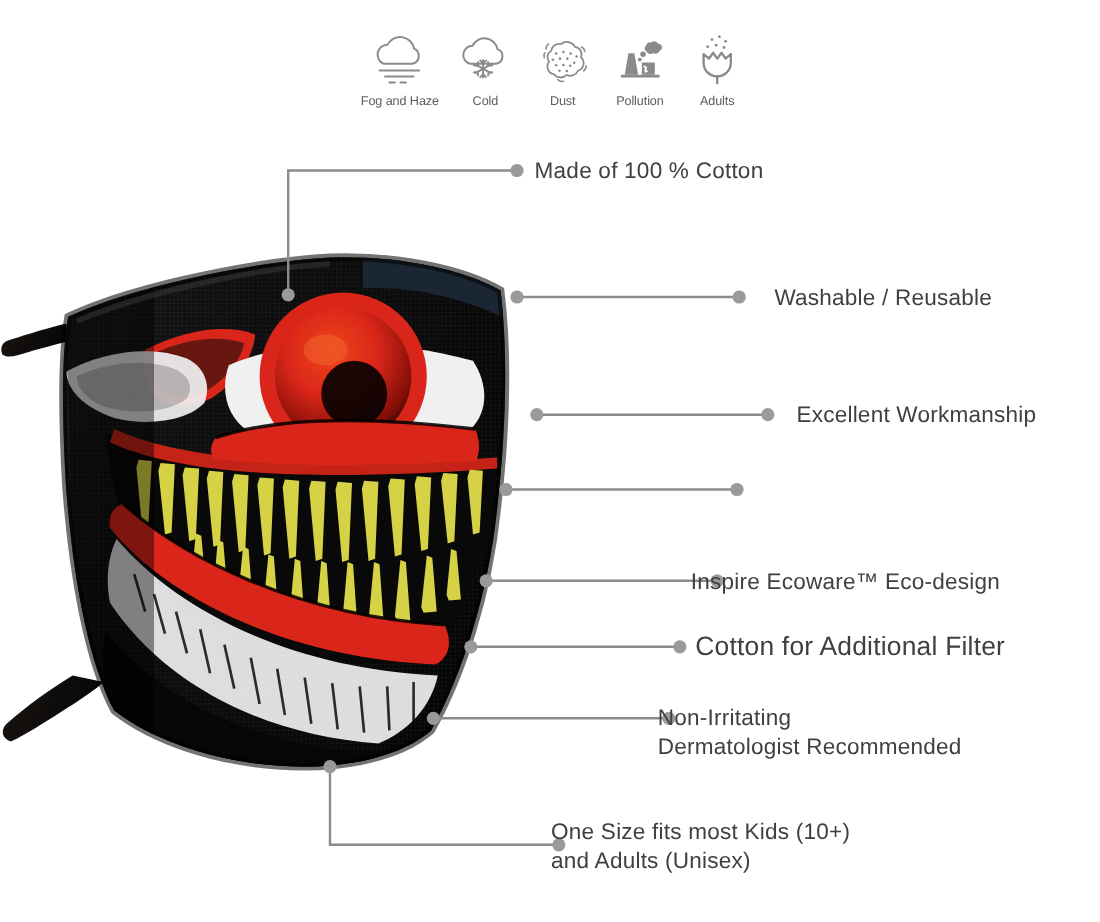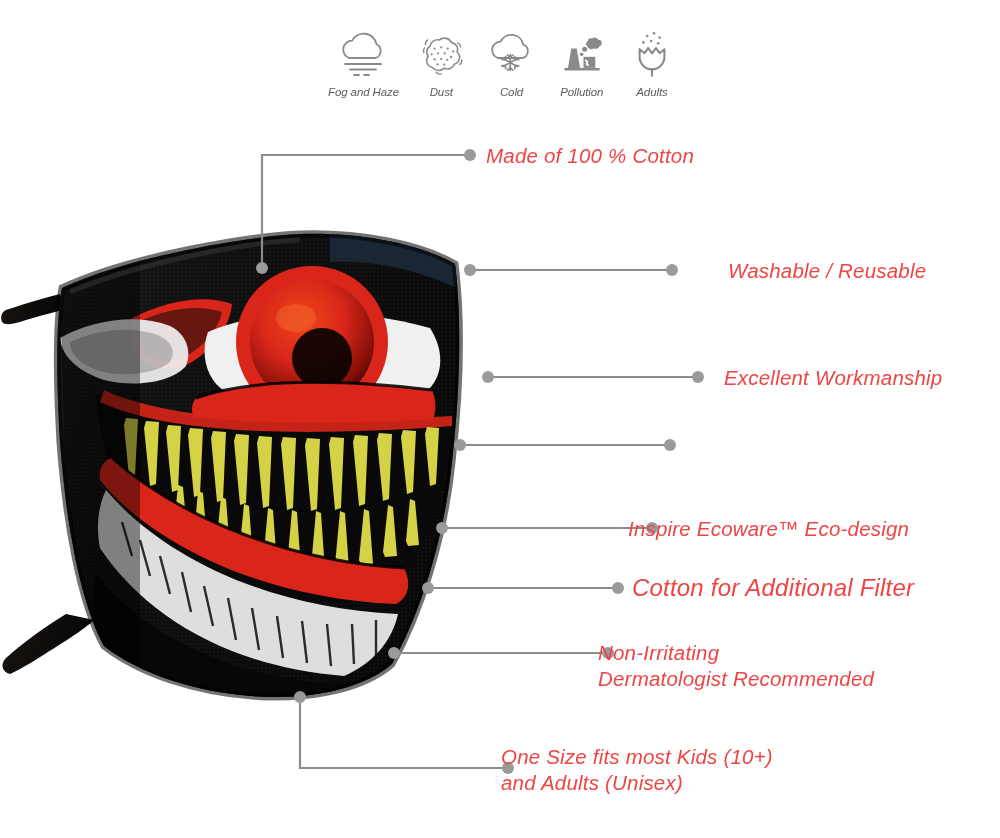--- a/index.html
+++ b/index.html
@@ -11,21 +11,20 @@
   body {
     width: 1000px; height: 838px;
     font-family: "Liberation Sans", sans-serif;
     -webkit-font-smoothing: antialiased;
     overflow: hidden;
   }
   #stage {
     position: relative;
     width: 920px; height: 838px;
     background: #ffffff;
-    font-style: italic;
   }
 
   
   #icon-strip {
     position: absolute;
     left: 328px; top: 14px;
     width: 352px; height: 84px;
     display: flex;
     align-items: flex-end;
     justify-content: space-between;
@@ -62,21 +61,21 @@
   #callouts {
     position: absolute;
     left: 0; top: 0;
     width: 1000px; height: 838px;
     pointer-events: none;
   }
   #callout-lines { position:absolute; left:0; top:0; }
 
   .callout-label {
     position: absolute;
-    color: #ef4444;
+    color: #404040;
     font-family: "Liberation Sans", sans-serif;
     font-weight: 400;
     letter-spacing: 0.2px;
     line-height: 1.28;
     white-space: pre-line;
     pointer-events: auto;
   }
   .sz-m { font-size: 20.5px; }
   .sz-l { font-size: 24px; }
 </style>
@@ -93,53 +92,20 @@
           <g fill="none" stroke="#8a8a8a" stroke-width="1.8" stroke-linecap="round">
             <path d="M13 30 a9 9 0 0 1 3.2 -17.4 a13 13 0 0 1 24.3 3.6 a7.4 7.4 0 0 1 -1.2 13.8 z" stroke-linejoin="round"></path>
             <path d="M9 36 H45"></path>
             <path d="M14 41.5 H40"></path>
             <path d="M18 47 H23"></path>
             <path d="M28 47 H33"></path>
           </g>
         </svg>
       </span>
       <span class="icon-label">Fog and Haze</span>
-    </div>
-
-    <div class="icon-cell">
-      <span class="icon-art">
-        <svg width="52" height="52" viewBox="0 0 52 52">
-          <g fill="none" stroke="#8a8a8a" stroke-width="1.6" stroke-linecap="round" stroke-linejoin="round">
-            <path d="M17.5 39.5 a7 7 0 0 1 -4.3 -11.3 a6.6 6.6 0 0 1 1.8 -9.9 a7.6 7.6 0 0 1 9.1 -6.3
-                     a8.4 8.4 0 0 1 12.6 2.6 a6.8 6.8 0 0 1 5.4 9.4 a7.2 7.2 0 0 1 -2.7 12.3
-                     a7.4 7.4 0 0 1 -10.2 3.8 a7.8 7.8 0 0 1 -11.7 -0.6 z"></path>
-            <path d="M10.5 16.5 a5 5 0 0 1 2.2 -4.6" stroke-width="1.4"></path>
-            <path d="M8.8 24.5 a4.6 4.6 0 0 1 0.6 -4.6" stroke-width="1.4"></path>
-            <path d="M42.6 14.8 a5 5 0 0 1 3 4" stroke-width="1.4"></path>
-            <path d="M44.6 36.5 a5 5 0 0 0 2.2 -4.6" stroke-width="1.4"></path>
-            <path d="M21 44.3 a5.4 5.4 0 0 0 5.4 1.6" stroke-width="1.4"></path>
-          </g>
-          <g fill="#8a8a8a">
-            <circle cx="19.6" cy="20.6" r="1.15"></circle>
-              <circle cx="26.2" cy="19.3" r="1.15"></circle>
-            <circle cx="32.7" cy="20.6" r="1.15"></circle>
-              <circle cx="38.2" cy="23.4" r="1.15"></circle>
-            <circle cx="16.6" cy="26.3" r="1.15"></circle>
-              <circle cx="23.1" cy="25.3" r="1.15"></circle>
-            <circle cx="29.7" cy="25.3" r="1.15"></circle>
-              <circle cx="36.0" cy="29.0" r="1.15"></circle>
-            <circle cx="19.6" cy="31.4" r="1.15"></circle>
-              <circle cx="26.2" cy="31.1" r="1.15"></circle>
-            <circle cx="32.3" cy="31.8" r="1.15"></circle>
-              <circle cx="22.6" cy="36.4" r="1.15"></circle>
-            <circle cx="29.3" cy="36.6" r="1.15"></circle>
-          </g>
-        </svg>
-      </span>
-      <span class="icon-label">Dust</span>
     </div>
 
     <div class="icon-cell">
       <span class="icon-art">
         <svg width="52" height="52" viewBox="0 0 52 52">
           <g fill="none" stroke="#8a8a8a" stroke-width="1.8" stroke-linecap="round" stroke-linejoin="round">
             <path d="M12 30 a8.4 8.4 0 0 1 2.6 -16.4 a12 12 0 0 1 22.6 3.1 a6.9 6.9 0 0 1 -1.1 13.3 z"></path>
             <g stroke-width="1.7">
               <path d="M24.2 26.5 V42.5"></path>
               <path d="M17.3 30.5 L31.1 38.5"></path>
@@ -148,20 +114,53 @@
               <path d="M24.2 39.5 l-2.6 2.6 M24.2 39.5 l2.6 2.6"></path>
               <path d="M19.2 31.8 l-3.5 -0.5 M19.2 31.8 l0.5 -3.4"></path>
               <path d="M29.2 37.3 l3.5 0.5 M29.2 37.3 l-0.5 3.4"></path>
               <path d="M29.2 31.8 l3.5 -0.5 M29.2 31.8 l-0.5 -3.4"></path>
               <path d="M19.2 37.3 l-3.5 0.5 M19.2 37.3 l0.5 3.4"></path>
             </g>
           </g>
         </svg>
       </span>
       <span class="icon-label">Cold</span>
+    </div>
+
+    <div class="icon-cell">
+      <span class="icon-art">
+        <svg width="52" height="52" viewBox="0 0 52 52">
+          <g fill="none" stroke="#8a8a8a" stroke-width="1.6" stroke-linecap="round" stroke-linejoin="round">
+            <path d="M17.5 39.5 a7 7 0 0 1 -4.3 -11.3 a6.6 6.6 0 0 1 1.8 -9.9 a7.6 7.6 0 0 1 9.1 -6.3
+                     a8.4 8.4 0 0 1 12.6 2.6 a6.8 6.8 0 0 1 5.4 9.4 a7.2 7.2 0 0 1 -2.7 12.3
+                     a7.4 7.4 0 0 1 -10.2 3.8 a7.8 7.8 0 0 1 -11.7 -0.6 z"></path>
+            <path d="M10.5 16.5 a5 5 0 0 1 2.2 -4.6" stroke-width="1.4"></path>
+            <path d="M8.8 24.5 a4.6 4.6 0 0 1 0.6 -4.6" stroke-width="1.4"></path>
+            <path d="M42.6 14.8 a5 5 0 0 1 3 4" stroke-width="1.4"></path>
+            <path d="M44.6 36.5 a5 5 0 0 0 2.2 -4.6" stroke-width="1.4"></path>
+            <path d="M21 44.3 a5.4 5.4 0 0 0 5.4 1.6" stroke-width="1.4"></path>
+          </g>
+          <g fill="#8a8a8a">
+            <circle cx="19.6" cy="20.6" r="1.15"></circle>
+              <circle cx="26.2" cy="19.3" r="1.15"></circle>
+            <circle cx="32.7" cy="20.6" r="1.15"></circle>
+              <circle cx="38.2" cy="23.4" r="1.15"></circle>
+            <circle cx="16.6" cy="26.3" r="1.15"></circle>
+              <circle cx="23.1" cy="25.3" r="1.15"></circle>
+            <circle cx="29.7" cy="25.3" r="1.15"></circle>
+              <circle cx="36.0" cy="29.0" r="1.15"></circle>
+            <circle cx="19.6" cy="31.4" r="1.15"></circle>
+              <circle cx="26.2" cy="31.1" r="1.15"></circle>
+            <circle cx="32.3" cy="31.8" r="1.15"></circle>
+              <circle cx="22.6" cy="36.4" r="1.15"></circle>
+            <circle cx="29.3" cy="36.6" r="1.15"></circle>
+          </g>
+        </svg>
+      </span>
+      <span class="icon-label">Dust</span>
     </div>
 
     <div class="icon-cell">
       <span class="icon-art">
         <svg width="52" height="52" viewBox="0 0 52 52">
           <g fill="#8a8a8a">
             <path d="M31.5 13.2 a3.6 3.6 0 0 1 4.5 -2.6 a4.2 4.2 0 0 1 6.4 1.1
                      a3.4 3.4 0 0 1 1.1 6.6 a3.8 3.8 0 0 1 -5.6 1.9
                      a4 4 0 0 1 -6.2 -1.3 a3.4 3.4 0 0 1 -0.2 -5.7 z"></path>
             <circle cx="28.6" cy="21.3" r="2.5"></circle>
@@ -380,21 +379,21 @@
       <circle cx="394" cy="653" r="6"></circle>
         <circle cx="608" cy="653" r="6"></circle>
       <circle cx="300" cy="697" r="6"></circle>
         <circle cx="508" cy="768" r="6"></circle>
     </g>
   </svg>
 
   <div id="callouts">
     <div class="callout-label sz-m" style="left:486px; top:143px;">Made of 100 % Cotton</div>
 
-    <div class="callout-label sz-m" style="left:728px; top:258px;">Washable / Reusable</div>
+    <div class="callout-label sz-m" style="left:704px; top:258px;">Washable / Reusable</div>
 
     <div class="callout-label sz-m" style="left:724px; top:365px;">Excellent Workmanship</div>
 
 
     <div class="callout-label sz-m" style="left:628px; top:516px;text-align:center;">Inspire Ecoware™  Eco-design</div>
 
     <div class="callout-label sz-l" style="left:632px; top:573px;">Cotton for Additional Filter</div>
 
     <div class="callout-label sz-m" style="left:598px; top:640px;">Non-Irritating
 Dermatologist Recommended</div>

